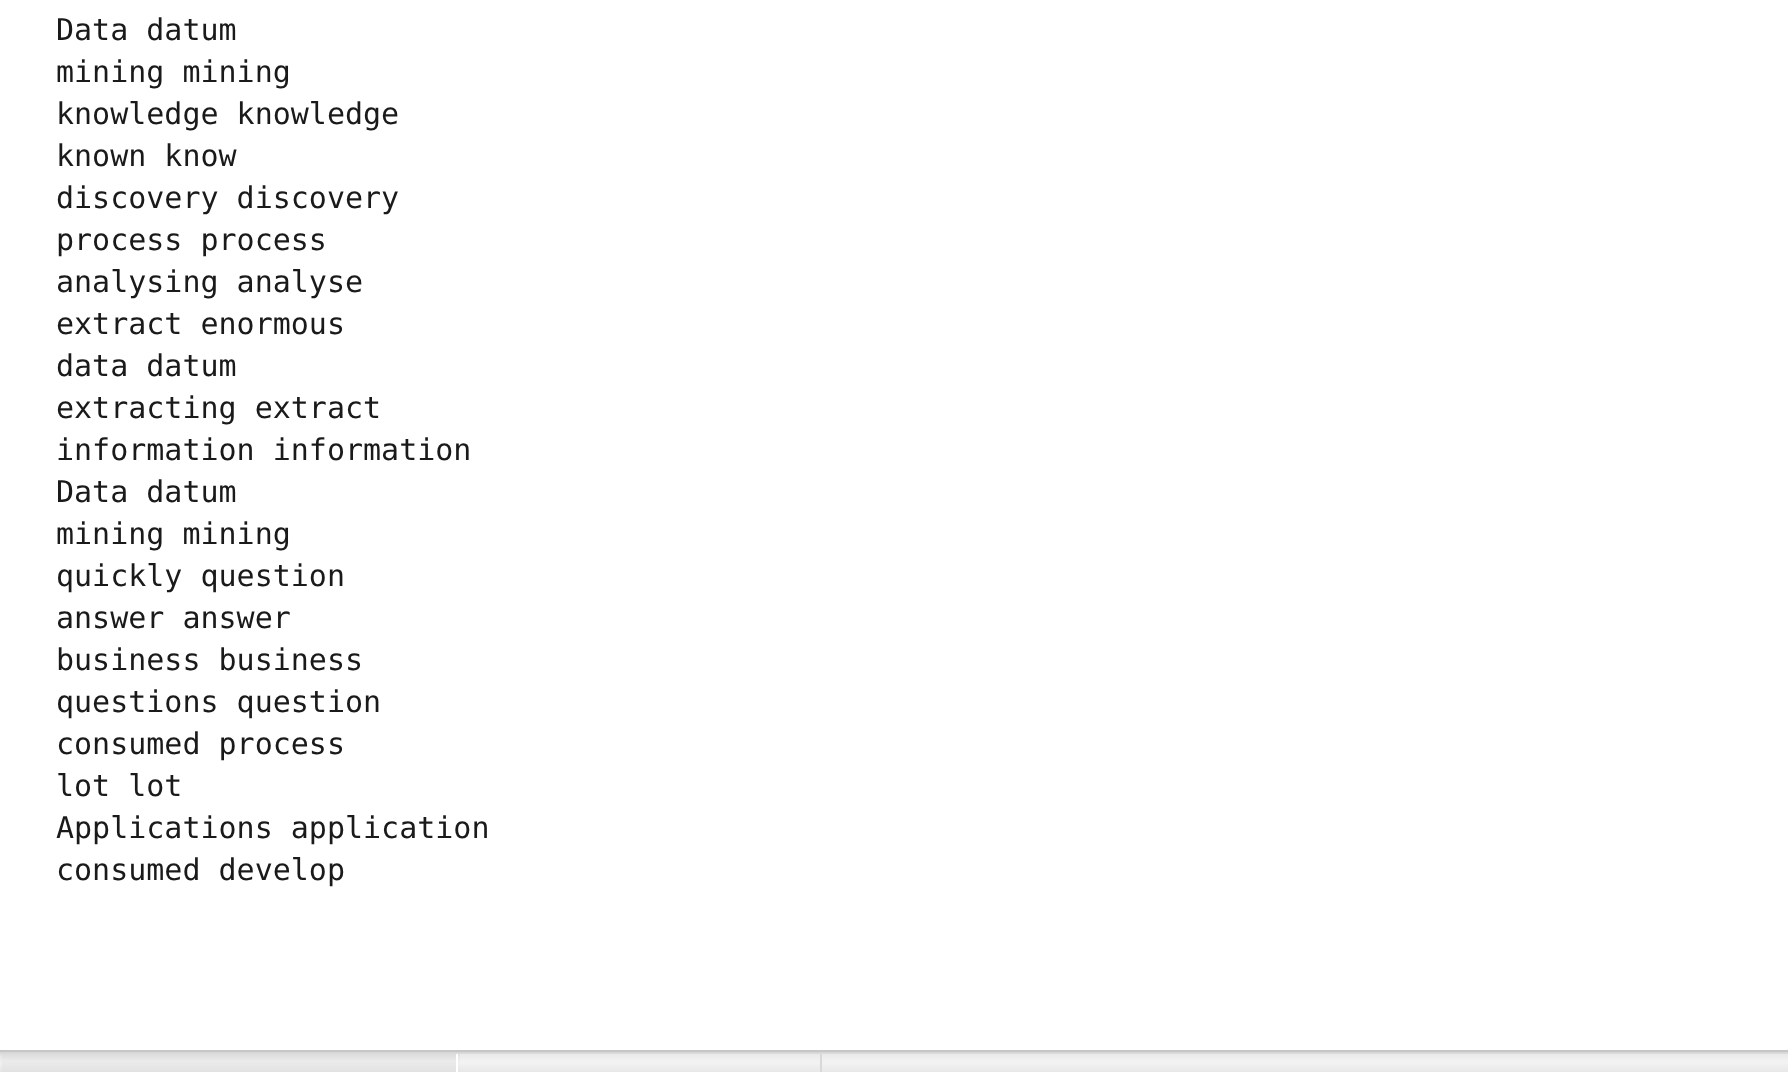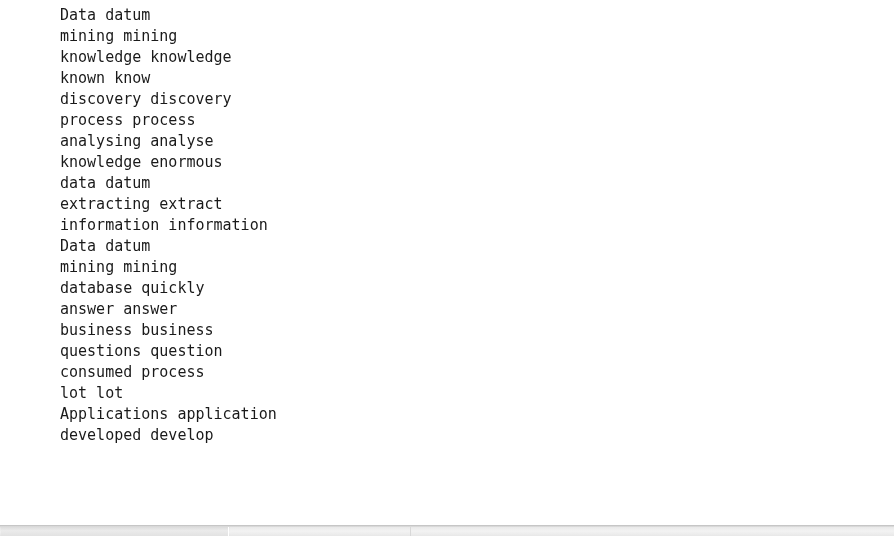--- a/index.html
+++ b/index.html
@@ -33,21 +33,21 @@
     overflow: hidden;
     padding-top: 5px;
     box-sizing: border-box;
   }
 
   .output-line {
     font-family: "DejaVu Sans Mono", monospace;
     font-size: 15px;
     line-height: 21px;
     color: #1a1a1a;
-    padding-left: 60px;
+    padding-left: 28px;
     white-space: pre;
     letter-spacing: 0px;
   }
 
   
   #hscrollbar {
     position: absolute;
     left: 0;
     bottom: 0;
     width: 894px;
@@ -89,34 +89,34 @@
 <div id="console-panel">
 
   <div id="output-area">
     <div class="output-line">Data datum</div>
     <div class="output-line">mining mining</div>
     <div class="output-line">knowledge knowledge</div>
     <div class="output-line">known know</div>
     <div class="output-line">discovery discovery</div>
     <div class="output-line">process process</div>
     <div class="output-line">analysing analyse</div>
-    <div class="output-line">knowledge enormous</div>
+    <div class="output-line">extract enormous</div>
     <div class="output-line">data datum</div>
     <div class="output-line">extracting extract</div>
     <div class="output-line">information information</div>
     <div class="output-line">Data datum</div>
     <div class="output-line">mining mining</div>
-    <div class="output-line">database quickly</div>
+    <div class="output-line">quickly question</div>
     <div class="output-line">answer answer</div>
     <div class="output-line">business business</div>
     <div class="output-line">questions question</div>
     <div class="output-line">consumed process</div>
     <div class="output-line">lot lot</div>
     <div class="output-line">Applications application</div>
-    <div class="output-line">developed develop</div>
+    <div class="output-line">consumed develop</div>
   </div>
 
   <div id="hscrollbar">
     <div id="hscroll-thumb"></div>
     <div id="hscroll-track-right"></div>
     <div id="hscroll-notch"></div>
   </div>
 
 </div>
 

